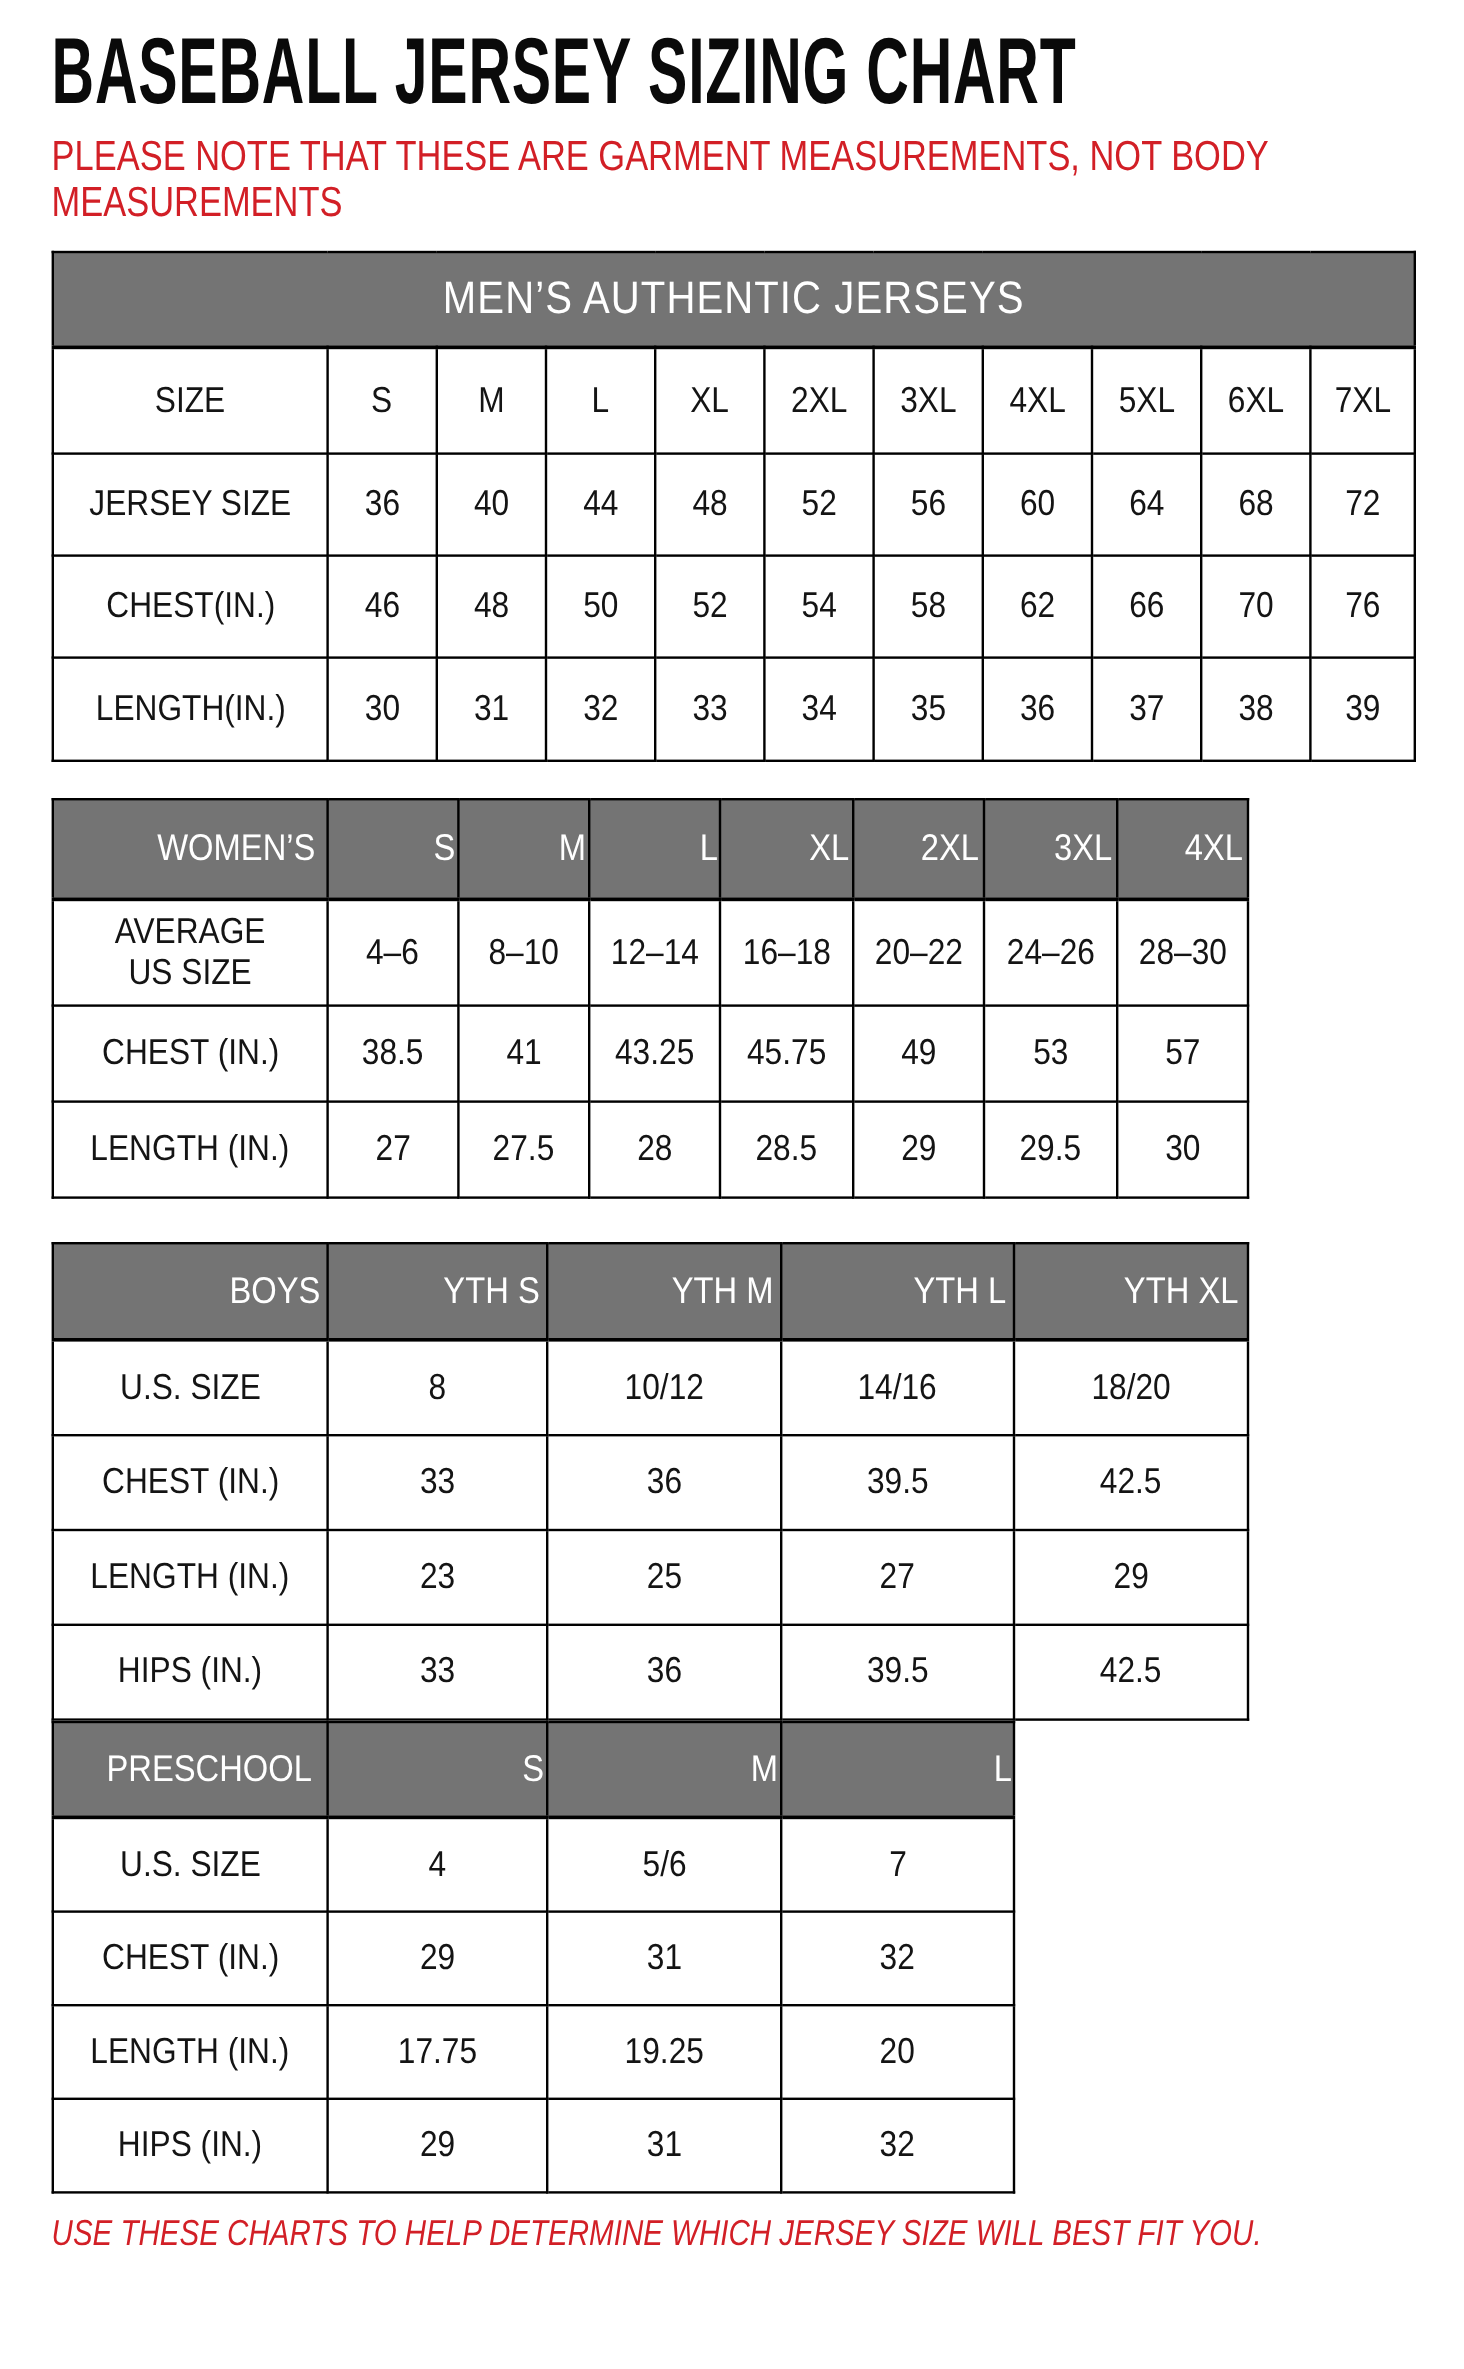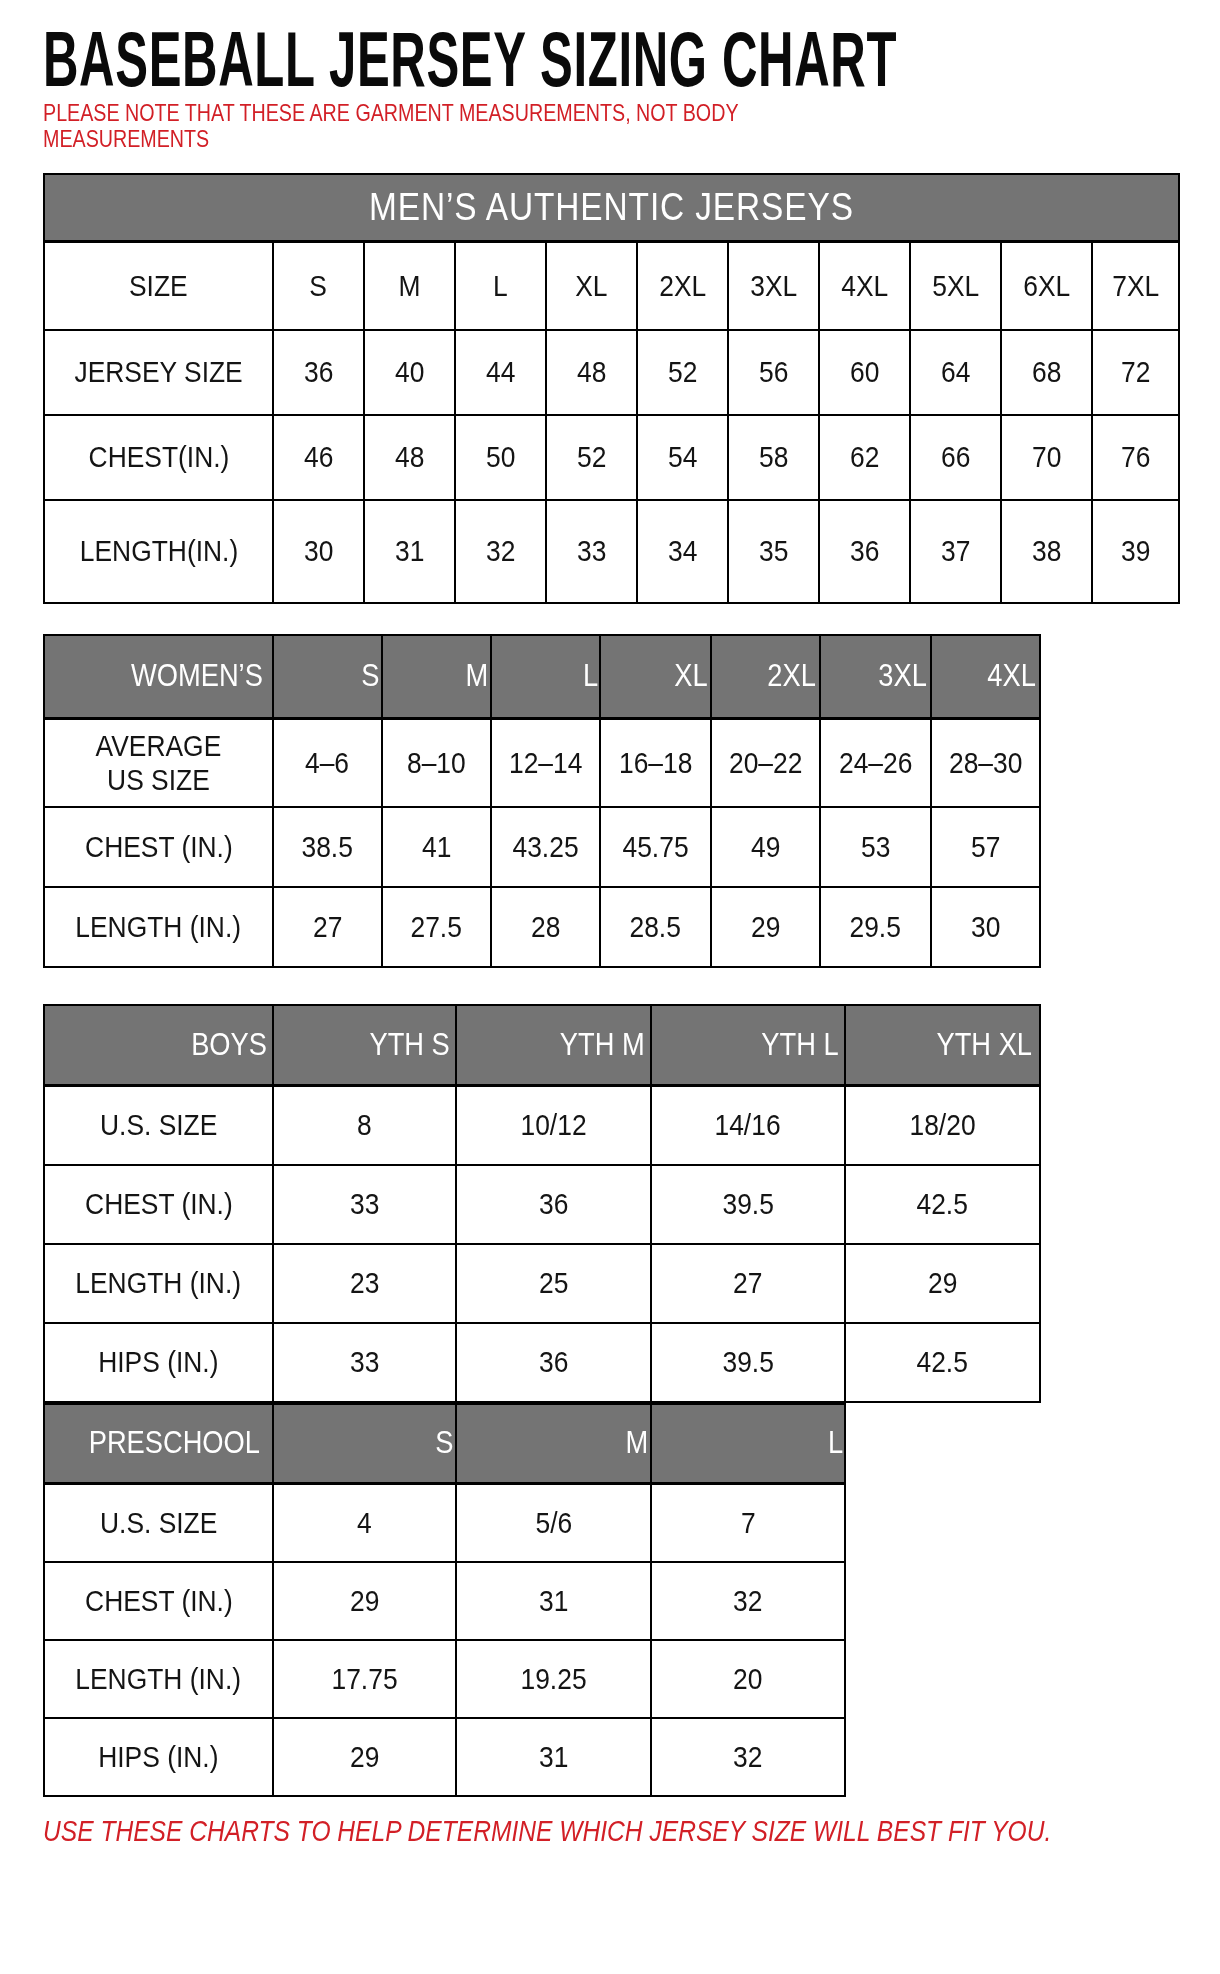--- a/index.html
+++ b/index.html
@@ -5,21 +5,21 @@
   :root { --red:#d21f26; --gray:#747474; --ink:#141414; --border:#000000; }
   * { box-sizing:border-box; }
   body { margin:0; width:1220px; height:1974px; background:#ffffff; overflow:hidden;
          font-family:"Liberation Sans", sans-serif; color:var(--ink); }
   .page { padding:28px 0 0 43px; }
 
   .title { margin:0; font-size:78px; font-weight:bold; line-height:0.82; color:#0a0a0a; }
   .cx-title { display:inline-block; transform:scaleX(0.63); transform-origin:0 60%;
               white-space:pre; letter-spacing:1px; }
 
-  .note { margin-top:8px; font-size:24px; line-height:1.10; color:var(--red); }
+  .note { margin-top:20px; font-size:35px; line-height:1.10; color:var(--red); }
   .footer { margin-top:17px; font-size:30px; line-height:1.1; color:var(--red);font-style:italic; }
   .cx-left { display:inline-block; transform:scaleX(0.82); transform-origin:0 0; white-space:pre; }
 
   table.size-table { border-collapse:collapse; table-layout:fixed; background:#fff; }
   .size-table th, .size-table td { border:2px solid var(--border); padding:0; text-align:center;
         vertical-align:middle; font-weight:normal; font-size:30px; color:var(--ink); background:#fff; }
   .size-table .cx { display:inline-block; transform:scaleX(0.88); transform-origin:50% 50%;
         white-space:pre; line-height:1.12; }
 
   tr.band-row th { background:var(--gray); border-bottom-width:3px; color:#ffffff; }
@@ -50,21 +50,21 @@
           <col style="width: 91px;">
           <col style="width: 91px;">
           <col style="width: 91px;">
           <col style="width: 91px;">
           <col style="width: 91px;">
           <col style="width: 91px;">
           <col style="width: 91px;">
           <col style="width: 87px;">
         </colgroup>
         <tbody>
-          <tr class="band-row" style="height: 68px; border-radius: 10px;">
+          <tr class="band-row" style="height: 80px; border-radius: 10px;">
             <th class="band" colspan="11"><span class="cx">MEN’S AUTHENTIC JERSEYS</span></th>
           </tr>
           <tr class="colhead-row" style="height: 88px;">
             <th class="colhead"><span class="cx">SIZE</span></th>
             <th class="colhead"><span class="cx">S</span></th>
             <th class="colhead"><span class="cx">M</span></th>
             <th class="colhead"><span class="cx">L</span></th>
             <th class="colhead"><span class="cx">XL</span></th>
             <th class="colhead"><span class="cx">2XL</span></th>
             <th class="colhead"><span class="cx">3XL</span></th>
@@ -92,21 +92,21 @@
             <td class="val"><span class="cx">48</span></td>
             <td class="val"><span class="cx">50</span></td>
             <td class="val"><span class="cx">52</span></td>
             <td class="val"><span class="cx">54</span></td>
             <td class="val"><span class="cx">58</span></td>
             <td class="val"><span class="cx">62</span></td>
             <td class="val"><span class="cx">66</span></td>
             <td class="val"><span class="cx">70</span></td>
             <td class="val"><span class="cx">76</span></td>
           </tr>
-          <tr class="data-row" style="height: 103px;">
+          <tr class="data-row" style="height: 86px;">
             <th class="rowlabel"><span class="cx">LENGTH(IN.)</span></th>
             <td class="val"><span class="cx">30</span></td>
             <td class="val"><span class="cx">31</span></td>
             <td class="val"><span class="cx">32</span></td>
             <td class="val"><span class="cx">33</span></td>
             <td class="val"><span class="cx">34</span></td>
             <td class="val"><span class="cx">35</span></td>
             <td class="val"><span class="cx">36</span></td>
             <td class="val"><span class="cx">37</span></td>
             <td class="val"><span class="cx">38</span></td>

